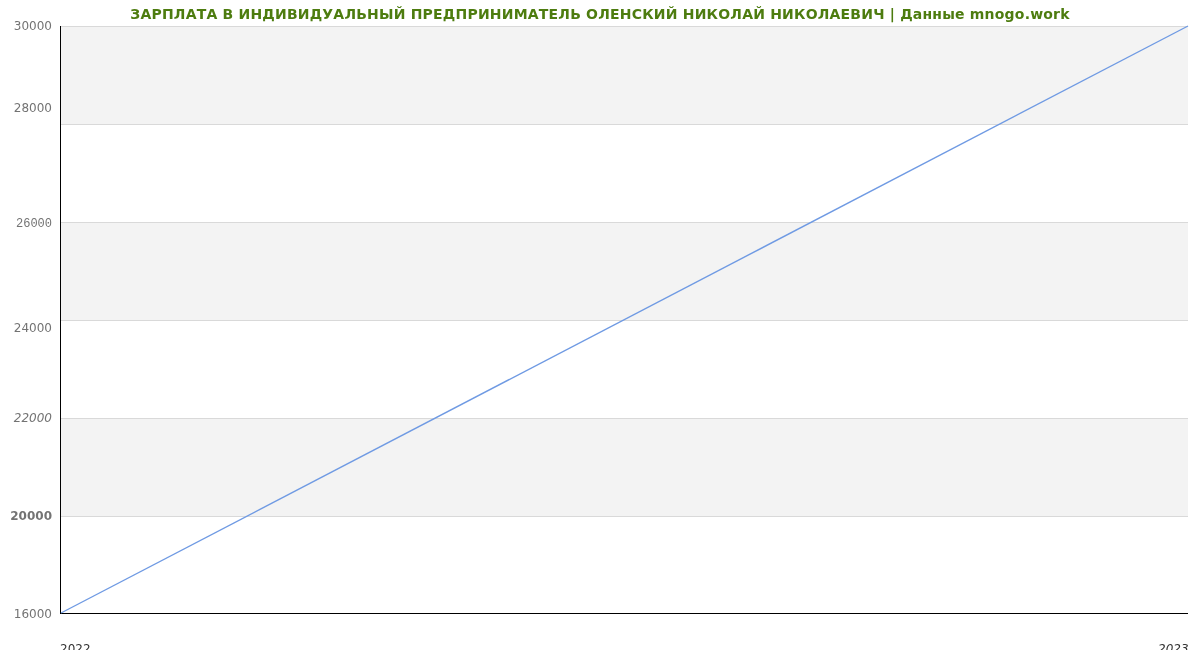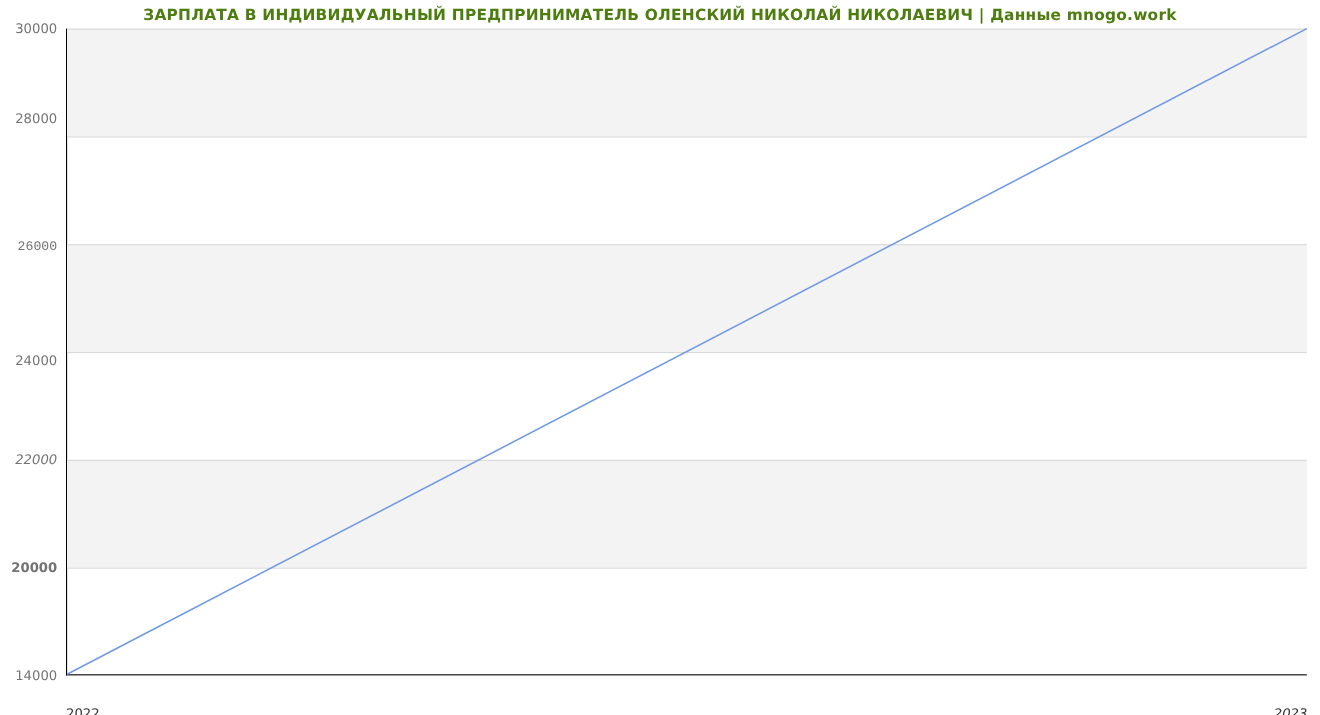--- a/index.html
+++ b/index.html
@@ -74,21 +74,21 @@
     fill: none;
     stroke: #6f9ae3;
     stroke-width: 1.4;
   }
 </style>
 </head>
 <body>
 
 <div class="title">ЗАРПЛАТА В ИНДИВИДУАЛЬНЫЙ ПРЕДПРИНИМАТЕЛЬ ОЛЕНСКИЙ НИКОЛАЙ НИКОЛАЕВИЧ | Данные mnogo.work</div>
 
-<div class="ytick" style="top:614px;">14000</div>
+<div class="ytick" style="top:614px;">16000</div>
 <div class="ytick" style="top:516px;font-weight:bold;">20000</div>
 <div class="ytick" style="top:418px;font-style:italic;">22000</div>
 <div class="ytick" style="top:305px;margin-top:23px;">24000</div>
 <div class="ytick" style="top:224px;font-family:Liberation Mono, monospace;">26000</div>
 <div class="ytick" style="top:108px;">28000</div>
 <div class="ytick" style="top:26px;">30000</div>
 
 <div class="xtick" style="left:60px;">2022</div>
 <div class="xtick" style="left:1158px;font-style:italic;">2023</div>
 

